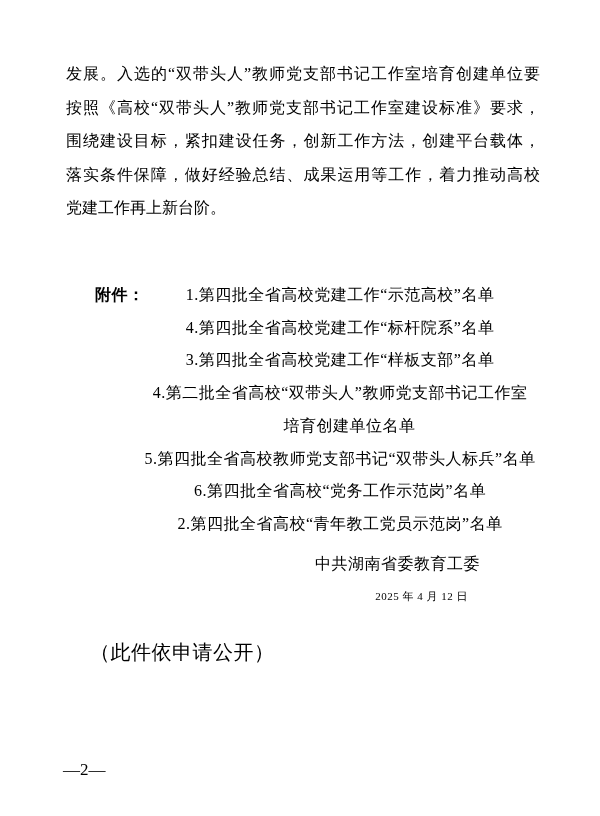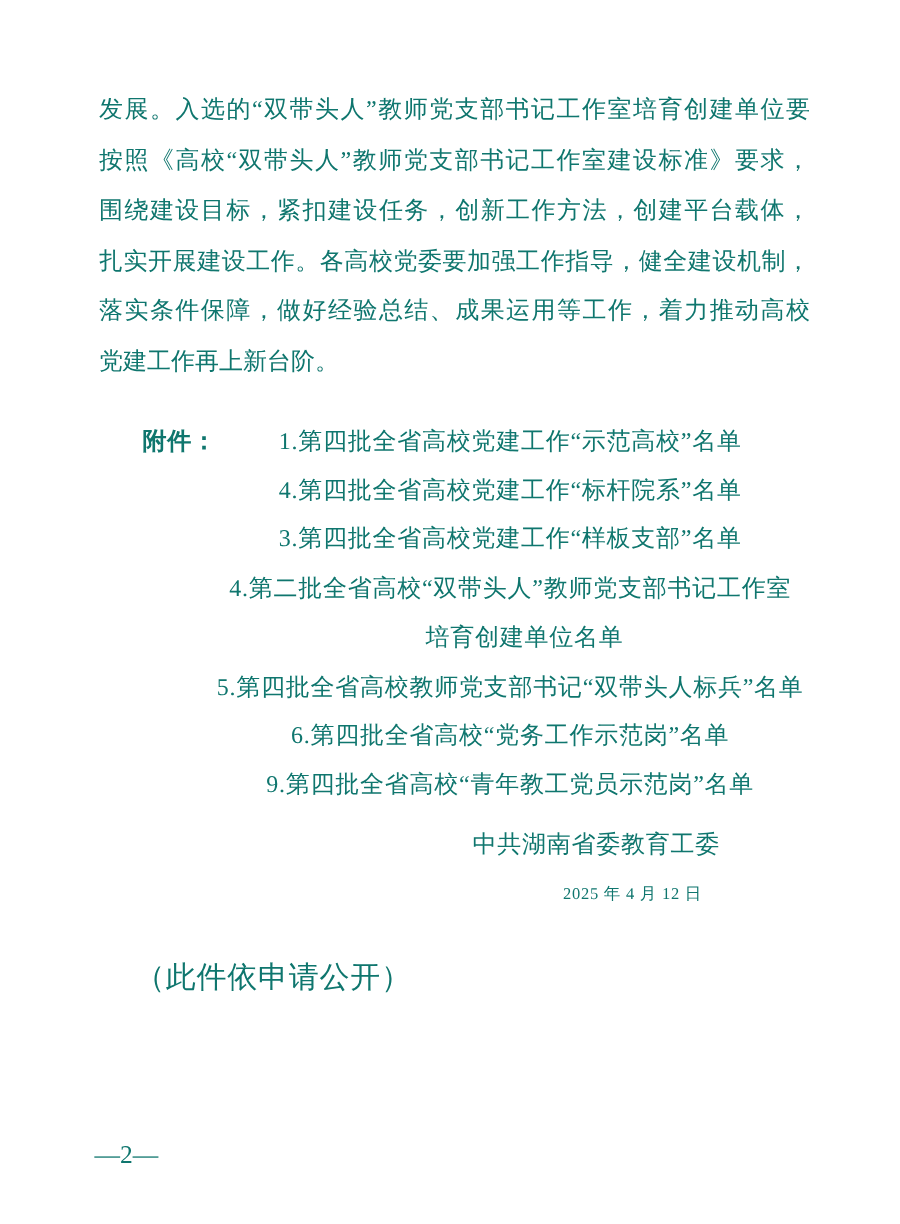--- a/index.html
+++ b/index.html
@@ -8,21 +8,21 @@
     background: #888;
   }
   .page {
     position: relative;
     width: 600px;
     height: 816px;
     margin: 0 auto;
     background: #ffffff;
     overflow: hidden;
     font-family: "Liberation Serif", "DejaVu Serif", serif;
-    color: #0f766e;
+    color: #000000;
   }
   
   .body-text {
     position: absolute;
     left: 66px;
     top: 57px;
     width: 474px;
     font-size: 16px;
     line-height: 33.5px;
   }
@@ -102,36 +102,35 @@
 </style>
 </head>
 <body>
 
 <div class="page">
 
   <div class="body-text">
     <div class="body-line just">发展。入选的“双带头人”教师党支部书记工作室培育创建单位要</div>
     <div class="body-line just">按照《高校“双带头人”教师党支部书记工作室建设标准》要求，</div>
     <div class="body-line just">围绕建设目标，紧扣建设任务，创新工作方法，创建平台载体，</div>
-    <div class="body-line just">扎实开展建设工作。各高校党委要加强工作指导，健全建设机制，</div>
     <div class="body-line just">落实条件保障，做好经验总结、成果运用等工作，着力推动高校</div>
     <div class="body-line">党建工作再上新台阶。</div>
   </div>
 
   <div class="attachments">
     <div class="att-label">附件：</div>
     <div class="att-list">
       <div class="att-item">1.第四批全省高校党建工作“示范高校”名单</div>
       <div class="att-item">4.第四批全省高校党建工作“标杆院系”名单</div>
       <div class="att-item">3.第四批全省高校党建工作“样板支部”名单</div>
       <div class="att-item">4.第二批全省高校“双带头人”教师党支部书记工作室</div>
       <div class="att-item cont">培育创建单位名单</div>
       <div class="att-item">5.第四批全省高校教师党支部书记“双带头人标兵”名单</div>
       <div class="att-item">6.第四批全省高校“党务工作示范岗”名单</div>
-      <div class="att-item">9.第四批全省高校“青年教工党员示范岗”名单</div>
+      <div class="att-item">2.第四批全省高校“青年教工党员示范岗”名单</div>
     </div>
   </div>
 
   <div class="issuer">中共湖南省委教育工委</div>
   <div class="date">2025 年 4 月 12 日</div>
 
   <div class="note">（此件依申请公开）</div>
 
   <div class="page-number">—2—</div>
 

